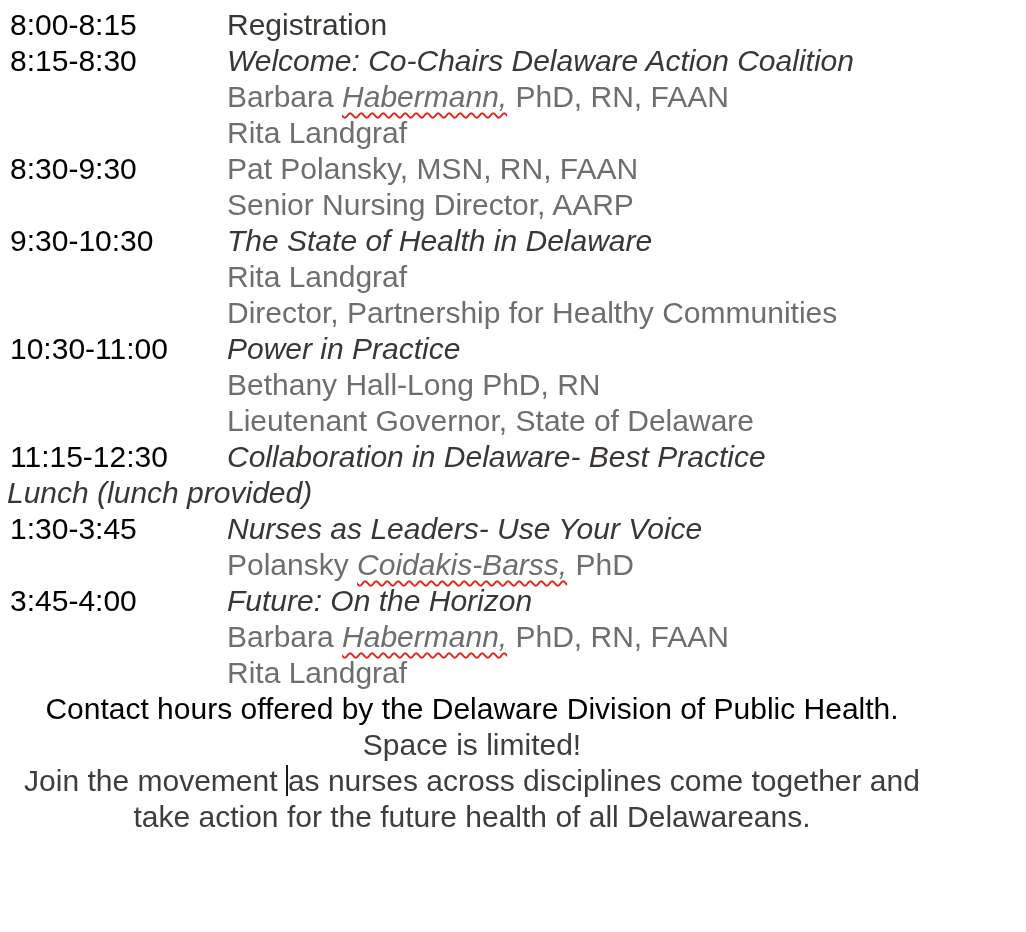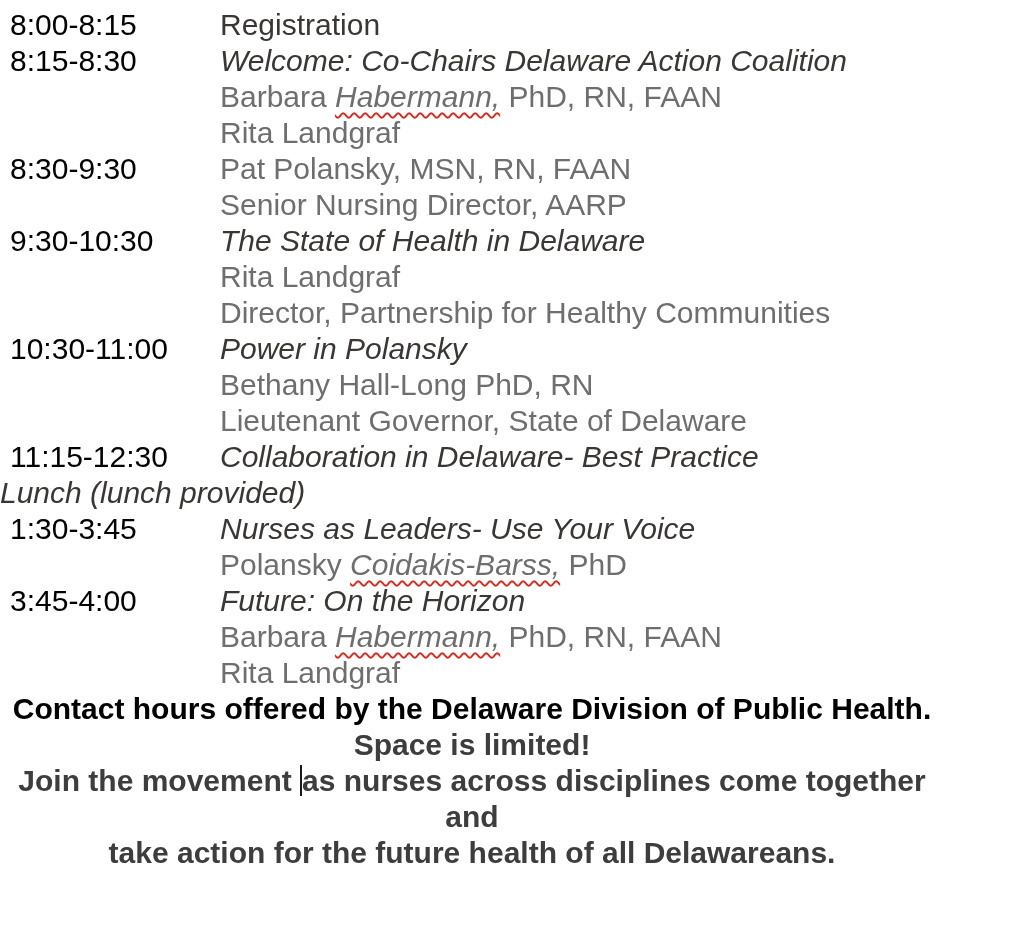--- a/index.html
+++ b/index.html
@@ -20,27 +20,27 @@
     width: 944px;
   }
   .agenda-row { display: flex; }
   .time-cell {
     flex: 0 0 220px;
     padding-left: 10px;
     box-sizing: border-box;
     color: var(--time-color, #000);
     white-space: nowrap;
   }
-  .content-cell { flex: 1 1 auto; min-width: 0; }
+  .content-cell { flex: 1 1 auto; min-width: 0; margin-left: 7px; }
   .line { white-space: pre-wrap; }
   .line.plain  { color: var(--title-color, #3a3633); }
   .line.title  { color: var(--title-color, #3a3633); font-style: italic; }
   .line.speaker{ color: var(--speaker-color, #6e6e6e); }
   .footer { text-align: center; }
-  .fline { white-space: pre-wrap; font-weight: bold; }
+  .fline { white-space: pre-wrap; }
   .fline.black { color: var(--footer-primary, #000); }
   .fline.dark  { color: var(--footer-secondary, #3d3d3d); }
   .squiggle {
     text-decoration-line: underline;
     text-decoration-style: wavy;
     text-decoration-color: var(--spellcheck-color, #e02419);
     text-decoration-thickness: 2px;
     text-underline-offset: 5px;
     text-decoration-skip-ink: none;
     font-style: italic;
@@ -83,21 +83,21 @@
         <div class="time-cell">9:30-10:30</div>
         <div class="content-cell">
           <div class="line title"><span>The State of Health in Delaware</span></div>
           <div class="line speaker"><span>Rita Landgraf</span></div>
           <div class="line speaker"><span>Director, Partnership for Healthy Communities</span></div>
         </div>
       </div>
       <div class="agenda-row">
         <div class="time-cell">10:30-11:00</div>
         <div class="content-cell">
-          <div class="line title"><span>Power in Polansky</span></div>
+          <div class="line title"><span>Power in Practice</span></div>
           <div class="line speaker"><span>Bethany Hall-Long PhD, RN</span></div>
           <div class="line speaker"><span>Lieutenant Governor, State of Delaware</span></div>
         </div>
       </div>
       <div class="agenda-row">
         <div class="time-cell">11:15-12:30</div>
         <div class="content-cell">
           <div class="line title"><span>Collaboration in Delaware- Best Practice</span></div>
         </div>
       </div>

